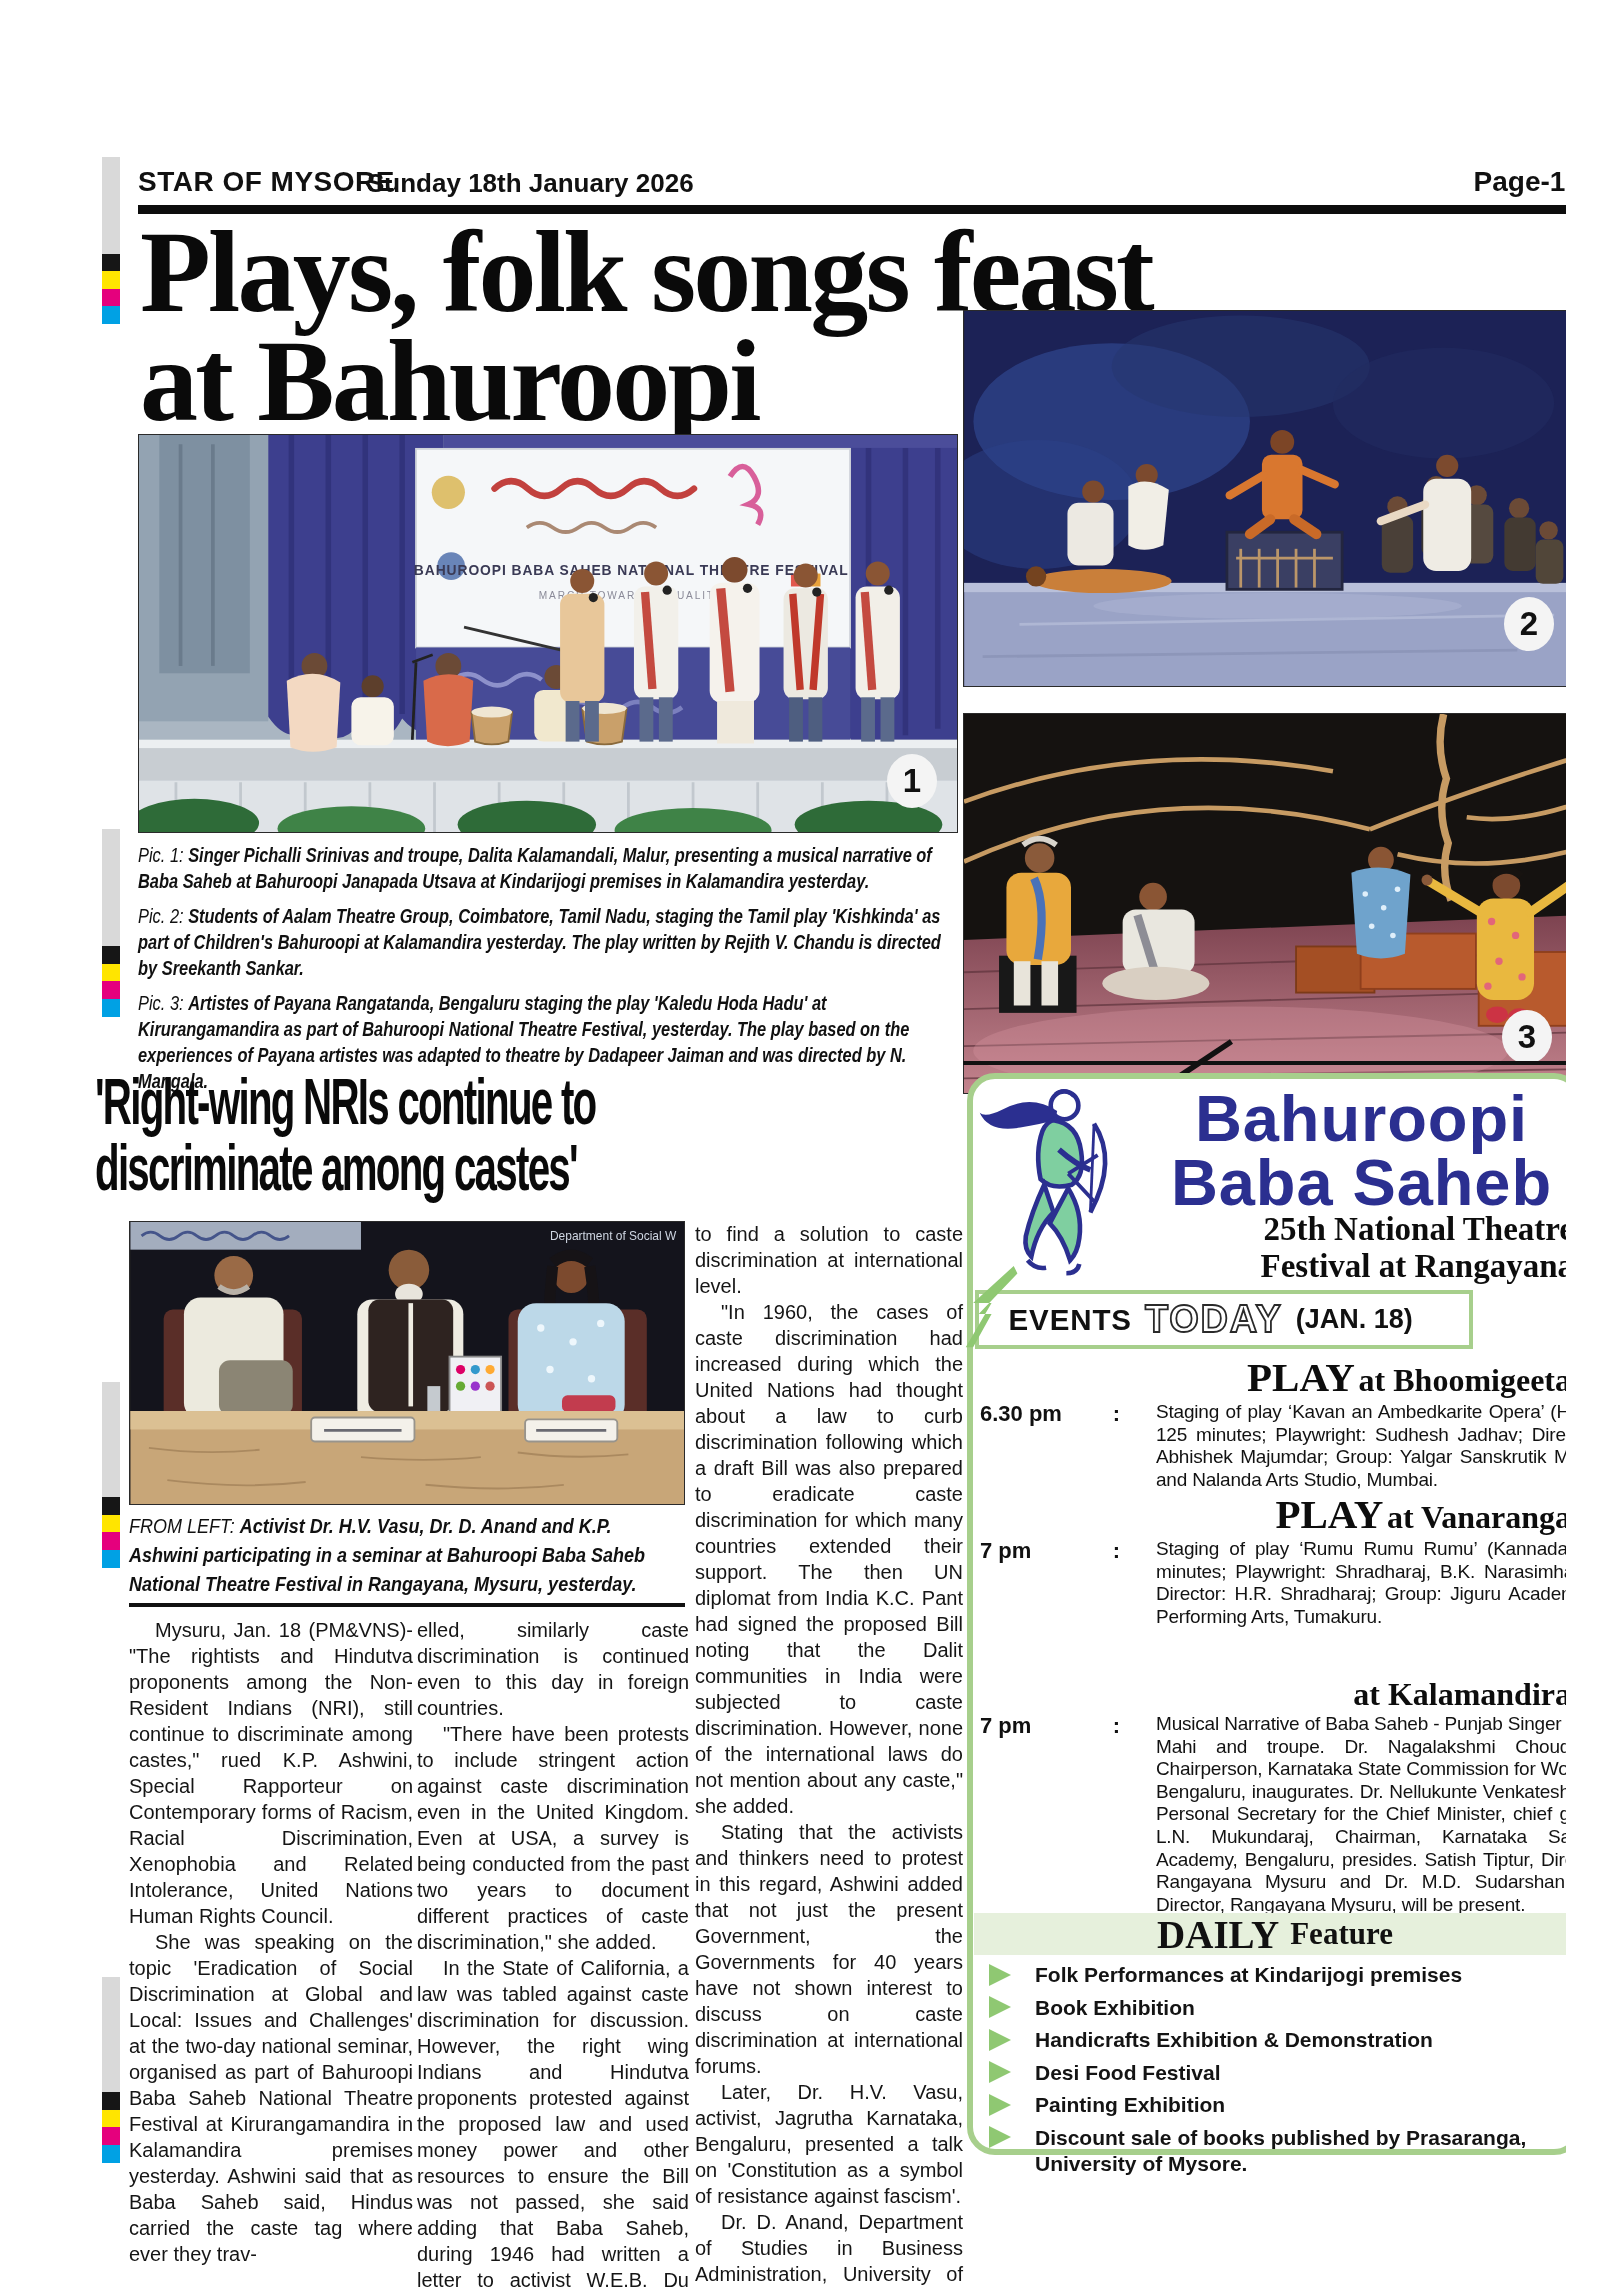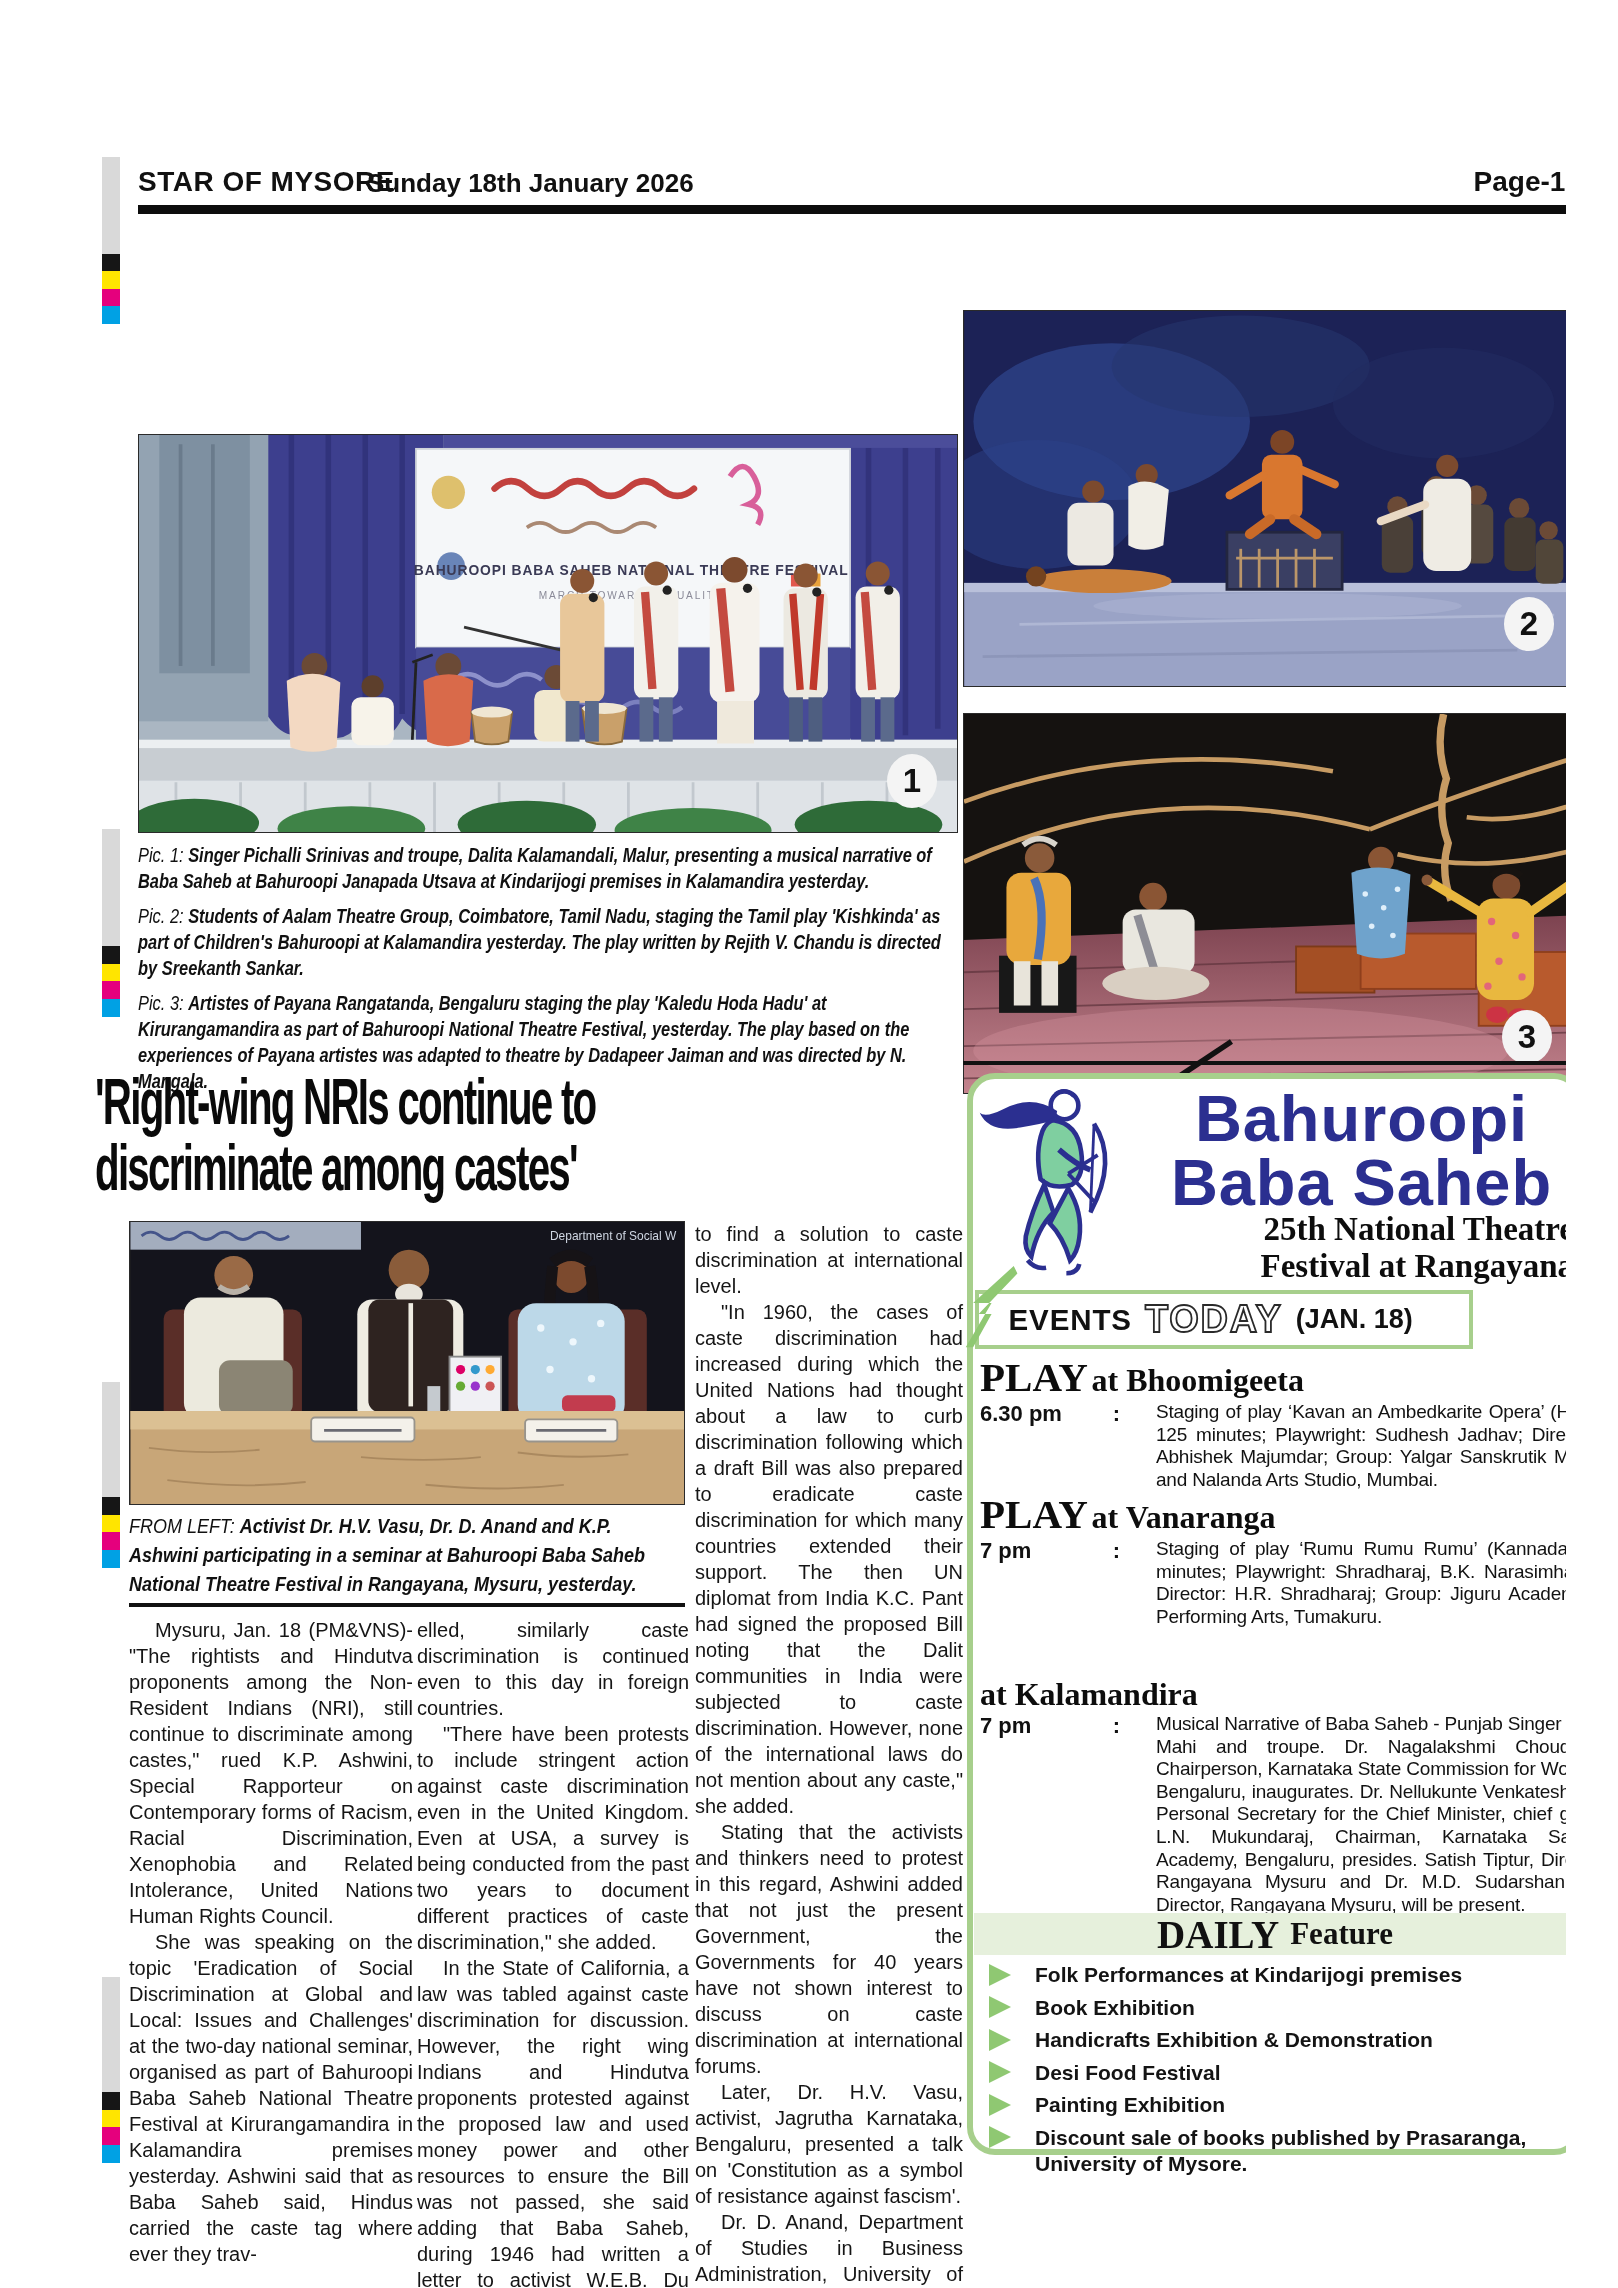--- a/index.html
+++ b/index.html
@@ -65,21 +65,21 @@
   .brand-l2{font-size:65px;line-height:65px;letter-spacing:0.9px;}
   .brand-serif{left:1149px;top:1211px;width:425px;text-align:right;font-family:"Liberation Serif",serif;
                font-weight:bold;font-size:33px;line-height:37px;color:#0d0d0d;}
   .events-strip{left:975px;top:1290px;width:498px;height:59px;border:4.6px solid #a7cf8c;background:#fff;
                 box-sizing:border-box;display:flex;align-items:center;padding-left:29.5px;}
   .events-word{font-size:29.5px;font-weight:bold;letter-spacing:0.9px;color:#111;}
   .today-word{font-size:38px;font-weight:bold;color:#fff;-webkit-text-stroke:1.8px #2a2a2a;margin:0 13px;letter-spacing:1.8px;}
   .jan-word{font-size:27px;font-weight:bold;color:#111;}
   .flag{left:960px;top:1266px;}
 
-  .ev-head{position:absolute;left:980px;width:591px;text-align:left;font-family:"Liberation Serif",serif;
+  .ev-head{position:absolute;left:980px;width:591px;text-align:right;font-family:"Liberation Serif",serif;
            font-weight:bold;color:#0d0d0d;}
   .ev-big{font-size:41px;}
   .ev-small{font-size:32px;}
   .ev-row{position:absolute;left:980px;width:594px;display:grid;grid-template-columns:97px 39px 454px;gap:20px;}
   .ev-time{font-size:22px;font-weight:bold;}
   .ev-colon{font-size:22px;font-weight:bold;text-align:center;}
   .ev-desc{font-size:19px;line-height:22.6px;text-align:justify;letter-spacing:-0.2px;color:#121212;}
 
   .daily-band{left:974px;top:1913px;width:602px;height:42px;background:#e6f0dc;display:flex;
               align-items:center;justify-content:center;font-family:"Liberation Serif",serif;font-weight:bold;}
@@ -122,20 +122,24 @@
     <div class="reg-y" style="top:2110px;"></div>
     <div class="reg-m" style="top:2127px;"></div>
     <div class="reg-c" style="top:2145px;"></div>
   </div>
 
   <div class="abs masthead">STAR OF MYSORE</div>
   <div class="abs dateline">Sunday 18th January 2026</div>
   <div class="abs pagenum">Page-10</div>
   <div class="abs head-rule"></div>
 
+  <div class="abs headline1">
+    <div>Plays, folk songs feast</div>
+    <div>at Bahuroopi</div>
+  </div>
 
   <div class="photo" style="left:963px;top:310px;width:618px;height:377px;">
     <svg width="618" height="377" viewBox="0 0 670 409">
       <rect width="670" height="409" fill="#1c2256"></rect>
       <ellipse cx="160" cy="120" rx="150" ry="85" fill="#35509e" opacity="0.55"></ellipse>
       <ellipse cx="80" cy="210" rx="110" ry="70" fill="#2c418a" opacity="0.5"></ellipse>
       <ellipse cx="300" cy="60" rx="140" ry="55" fill="#27376f" opacity="0.55"></ellipse>
       <ellipse cx="520" cy="100" rx="120" ry="60" fill="#222c60" opacity="0.6"></ellipse>
       <rect y="295" width="670" height="114" fill="#9aa3c6"></rect>
       <rect y="295" width="670" height="10" fill="#b9c0da"></rect>

